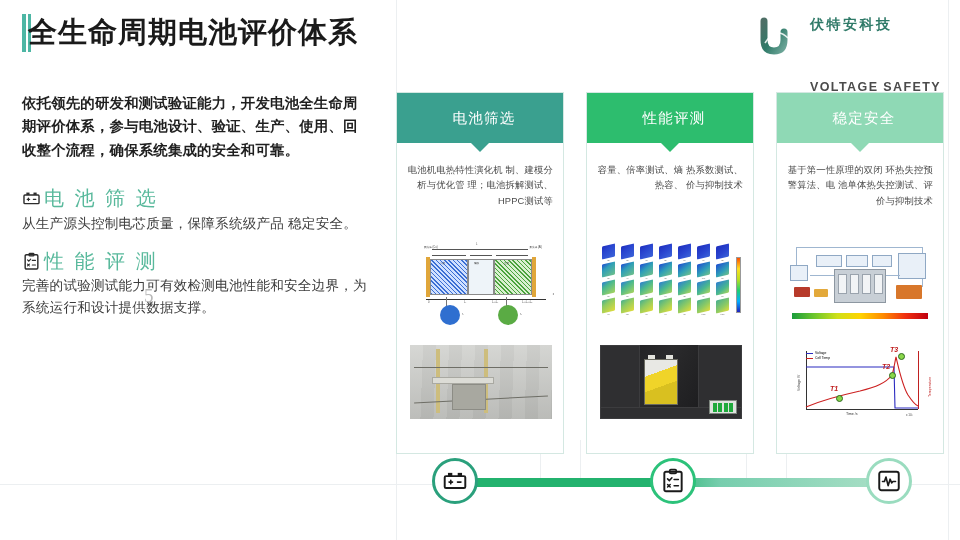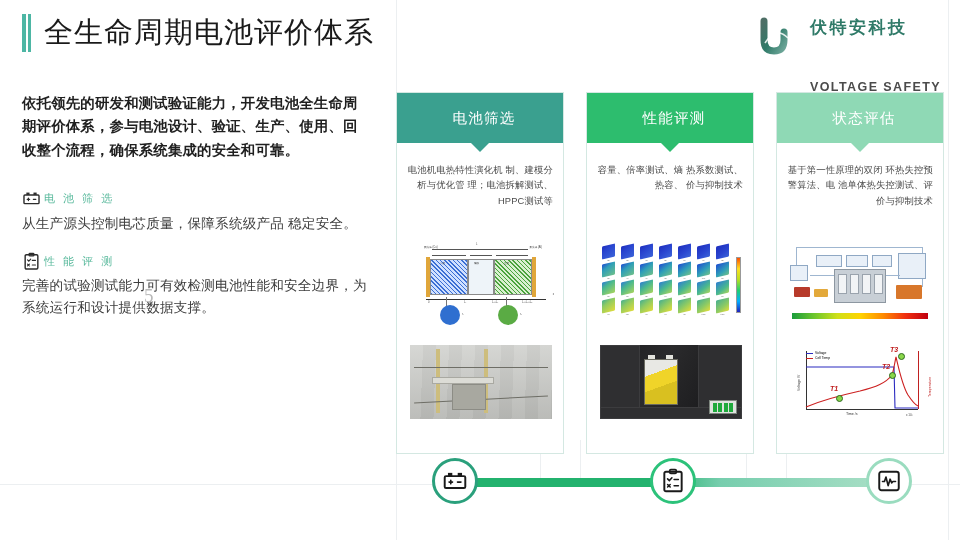--- a/index.html
+++ b/index.html
@@ -16,50 +16,50 @@
   .title-bar {
     position: absolute; left: 22px; top: 14px;
     width: 9px; height: 38px;
     background: #4db6a4;
   }
   .title-bar::after {
     content: ""; position: absolute; left: 4px; top: 0;
     width: 1.5px; height: 38px; background: #ffffff;
   }
   .page-title {
-    position: absolute; left: 44px; top: 13px;
-    font-size: 29px; font-weight: normal; color: #1a1a1a;
+    position: absolute; left: 28px; top: 13px;
+    font-size: 29px; font-weight: bold; color: #1a1a1a;
     letter-spacing: 1px; white-space: nowrap;
   }
 
   
   .logo { position: absolute; right: 14px; top: 14px; width: 190px; height: 48px; }
   .logo-mark { position: absolute; left: 2px; top: 2px; width: 46px; height: 40px; }
   .logo-text-cn {
     position: absolute; left: 54px; top: 2px;
-    font-size: 17px; font-weight: bold; color: #2f7a68;
+    font-size: 14px; font-weight: bold; color: #2f7a68;
     letter-spacing: 2.5px; white-space: nowrap;
   }
   .logo-text-en {
     position: absolute; left: 54px; top: 26px;
     font-size: 12.5px; font-weight: bold; color: #4b4b4b;
     letter-spacing: 1.4px; white-space: nowrap; margin-top: 40px;
   }
 
   
   .left-col { position: absolute; left: 22px; top: 92px; width: 350px; }
   .intro {
     font-size: 14.4px; font-weight: bold; color: #1f1f1f;
     line-height: 1.62; letter-spacing: 0.2px;
   }
   .bullet { position: relative; }
   .bullet-head { display: flex; align-items: center; gap: 3px; height: 22px; }
   .bullet-icon { width: 19px; height: 19px; flex: 0 0 19px; }
   .bullet-title {
-    font-size: 11px; color: #59b99c; letter-spacing: 2.5px; white-space: nowrap;
+    font-size: 20px; color: #59b99c; letter-spacing: 2.5px; white-space: nowrap;
   }
   .bullet-body {
     font-size: 13.6px; color: #3c3c3c; line-height: 1.58;
     letter-spacing: 0.2px; margin-top: 3px;
   }
   .b1 { margin-top: 26px; }
   .b2 { margin-top: 16px; }
   .b3 { margin-top: 10px; }
   .b3 .bullet-head { padding-left: 0; display: block; }
   .b3 .icon-slot { display: block; width: 19px; height: 19px; }
@@ -503,21 +503,21 @@
             <b></b>
             <b></b>
             <b></b>
         </div>
       </div>
     </div>
   </div>
 
   <div class="card card-3">
     <div class="card-head" style="--hdc:#8fd9b5;background:#8fd9b5">
-      <span class="card-head-label">状态评估</span>
+      <span class="card-head-label">稳定安全</span>
     </div>
     <div class="card-desc">基于第一性原理的双闭 环热失控预警算法、电 池单体热失控测试、评 价与抑制技术</div>
 
     <div class="card-fig fig-top">
       <div class="sys">
         <div class="sys-line" style="left:10px;top:6px;width:126px;height:0.7px"></div>
         <div class="sys-line" style="left:10px;top:6px;width:0.7px;height:34px"></div>
         <div class="sys-line" style="left:136px;top:6px;width:0.7px;height:40px"></div>
         <div class="sys-box" style="left:4px;top:24px;width:18px;height:16px"></div>
         <div class="sys-box" style="left:30px;top:14px;width:26px;height:12px"></div>

